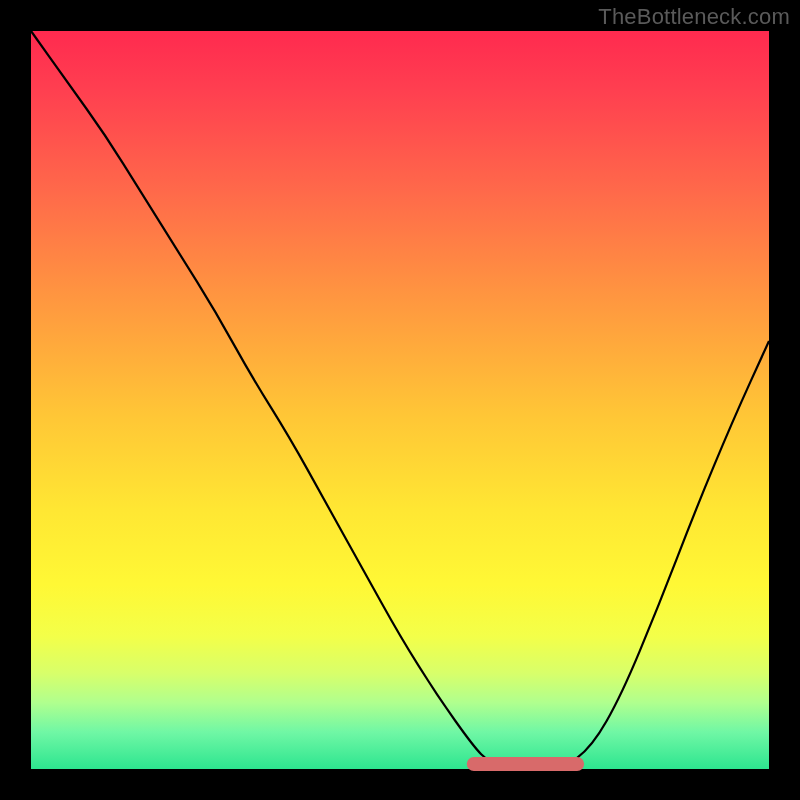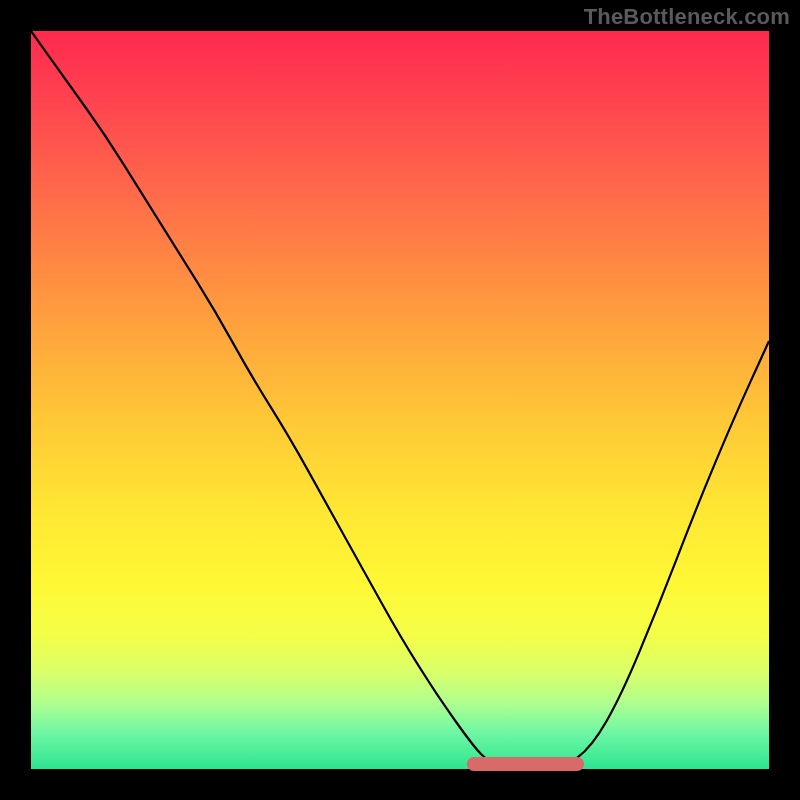--- a/index.html
+++ b/index.html
@@ -10,21 +10,21 @@
     background: #000;
     position: relative;
   }
   .watermark {
     position: absolute;
     top: 4px;
     right: 10px;
     color: #5a5a5a;
     font-family: Arial, Helvetica, sans-serif;
     font-size: 22px;
-    font-weight: 700;
+    font-weight: 400;
     z-index: 10;
     letter-spacing: 0.2px;
   }
   .plot-area {
     position: absolute;
     left: 31px;
     top: 31px;
     width: 738px;
     height: 738px;
     background: linear-gradient(to bottom,

